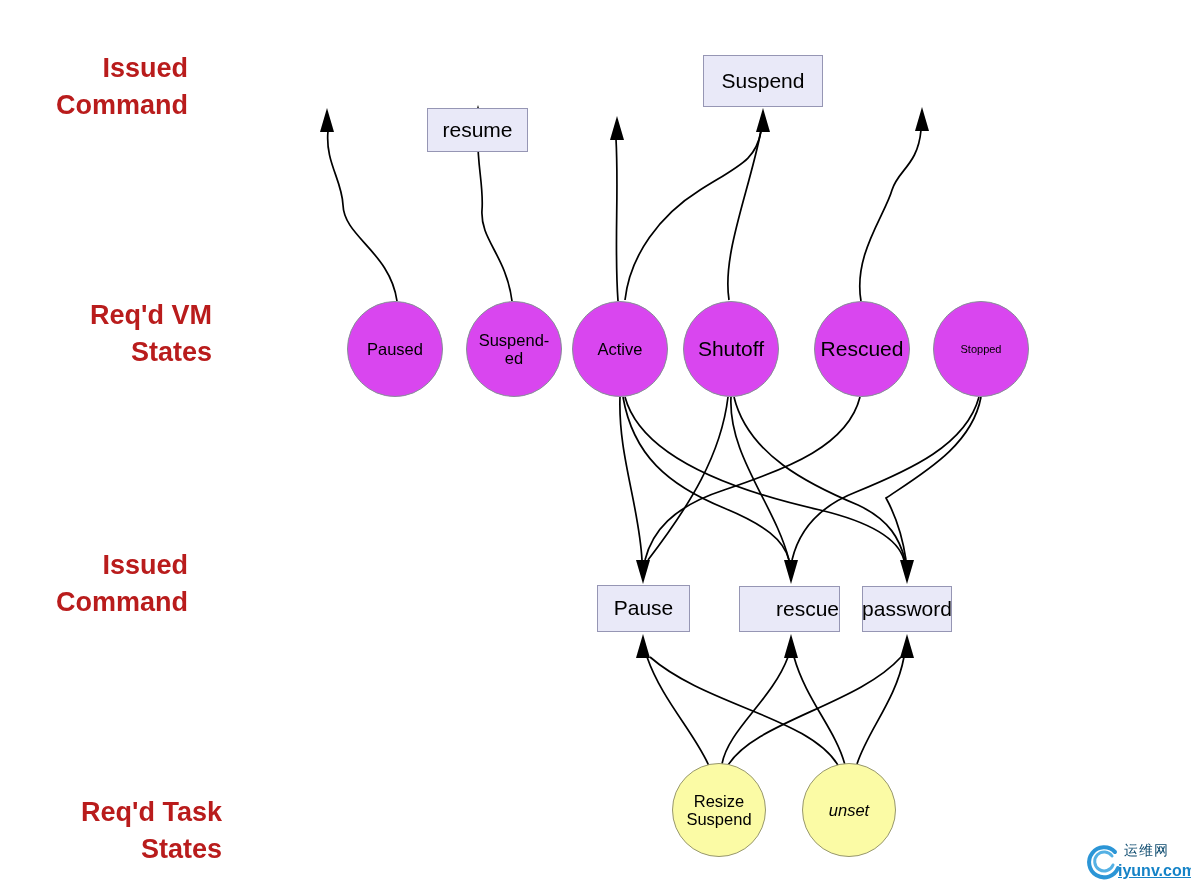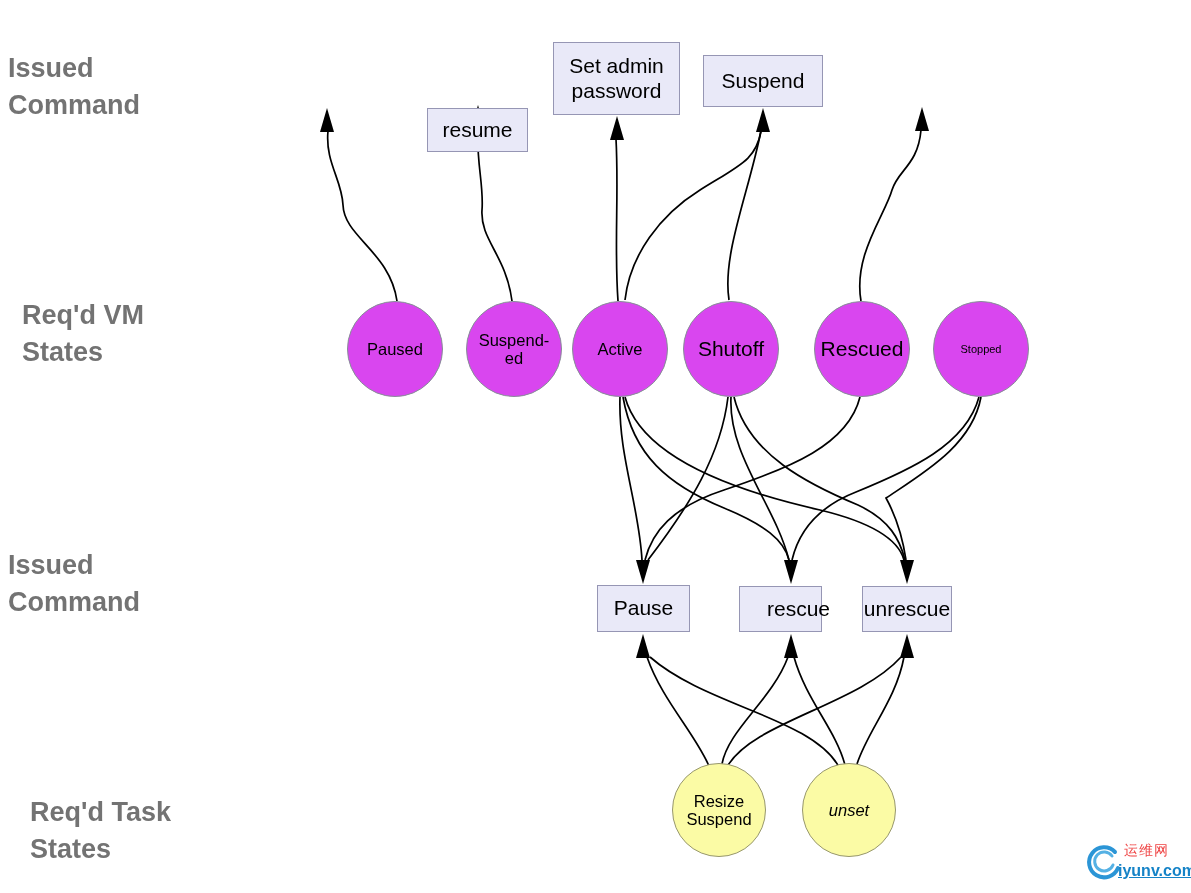--- a/index.html
+++ b/index.html
@@ -3,38 +3,38 @@
 <meta charset="utf-8">
 <style>
   html,body{margin:0;padding:0;background:#ffffff;}
   #stage{
     position:relative;width:1191px;height:893px;background:#ffffff;overflow:hidden;
     font-family:"Liberation Sans", sans-serif;color:#000;
   }
   #edges{position:absolute;left:0;top:0;width:1191px;height:893px;}
   .row-label{
     position:absolute;font-weight:bold;font-size:27px;line-height:1.38;
-    text-align:left;white-space:pre-line;color:#737373;
+    text-align:right;white-space:pre-line;color:#b91c1c;
   }
   .cmd-box{
     position:absolute;display:flex;align-items:center;justify-content:center;
     background:#e9e9f8;border:1.6px solid #9696b4;box-sizing:border-box;
     font-size:21px;text-align:center;white-space:pre-line;line-height:1.15;
   }
   .state-circle{
     position:absolute;display:flex;align-items:center;justify-content:center;
     border-radius:50%;box-sizing:border-box;text-align:center;white-space:pre-line;
     line-height:1.1;
   }
   .vm{background:#d946ef;border:1.4px solid #858f96;}
   .task{background:#fbfba5;border:1.4px solid #97976e;}
   .fs15{font-size:11px;} .fs16{font-size:16.5px;} .fs21{font-size:21px;}
   .italic{font-style:italic;}
   .watermark{position:absolute;left:1082px;top:838px;width:108px;height:52px;}
-  .wm-cn{position:absolute;left:42px;top:4px;font-size:14px;color:#ef4444;letter-spacing:1px;}
+  .wm-cn{position:absolute;left:42px;top:4px;font-size:14px;color:#0c4a6e;letter-spacing:1px;}
   .wm-domain{position:absolute;left:36px;top:24px;font-size:16px;font-weight:bold;color:#1583c7;text-decoration:underline;}
   .wm-swirl{position:absolute;left:0;top:0;}
 </style>
 </head>
 <body>
 
 <div id="stage">
 
   <svg id="edges" viewBox="0 0 1191 893" xmlns="http://www.w3.org/2000/svg">
     <g fill="none" stroke="#000" stroke-width="1.7">
@@ -84,35 +84,33 @@
   <div class="row-label" style="left:8px;top:50px;width:180px;">Issued
 Command</div>
   <div class="row-label" style="left:22px;top:297px;width:190px;">Req'd VM
 States</div>
   <div class="row-label" style="left:8px;top:547px;width:180px;">Issued
 Command</div>
   <div class="row-label" style="left:30px;top:794px;width:192px;">Req'd Task
 States</div>
 
   <div class="cmd-box" style="left:427px;top:60px;width:101px;height:44px;margin-top:48px;">resume</div>
-  <div class="cmd-box" style="left:553px;top:42px;width:127px;height:73px;">Set admin
-password</div>
   <div class="cmd-box" style="left:703px;top:55px;width:120px;height:52px;">Suspend</div>
 
   <div class="state-circle vm fs16" style="left:347px;top:301px;width:96px;height:96px;">Paused</div>
   <div class="state-circle vm fs16" style="left:466px;top:301px;width:96px;height:96px;">Suspend-
 ed</div>
   <div class="state-circle vm fs16" style="left:572px;top:301px;width:96px;height:96px;">Active</div>
   <div class="state-circle vm fs21" style="left:683px;top:301px;width:96px;height:96px;">Shutoff</div>
   <div class="state-circle vm fs21" style="left:814px;top:301px;width:96px;height:96px;">Rescued</div>
   <div class="state-circle vm fs15" style="left:933px;top:301px;width:96px;height:96px;">Stopped</div>
 
   <div class="cmd-box" style="left:597px;top:585px;width:93px;height:47px;">Pause</div>
-  <div class="cmd-box" style="left:739px;top:586px;width:83px;height:46px;padding-left:36px;">rescue</div>
-  <div class="cmd-box" style="left:862px;top:586px;width:90px;height:46px;">unrescue</div>
+  <div class="cmd-box" style="left:739px;top:586px;width:101px;height:46px;padding-left:36px;">rescue</div>
+  <div class="cmd-box" style="left:862px;top:586px;width:90px;height:46px;">password</div>
 
   <div class="state-circle task fs16" style="left:672px;top:763px;width:94px;height:94px;">Resize
 Suspend</div>
   <div class="state-circle task fs16 italic" style="left:802px;top:763px;width:94px;height:94px;">unset</div>
 
   <div class="watermark">
     <svg class="wm-swirl" width="40" height="48" viewBox="0 0 40 48">
       <path d="M 33 14 A 15 15 0 1 0 36 30" fill="none" stroke="#2b95d6" stroke-width="4" stroke-linecap="round"></path>
       <path d="M 30 18 A 9.5 9.5 0 1 0 31 27" fill="none" stroke="#55b1e4" stroke-width="3" stroke-linecap="round"></path>
     </svg>

